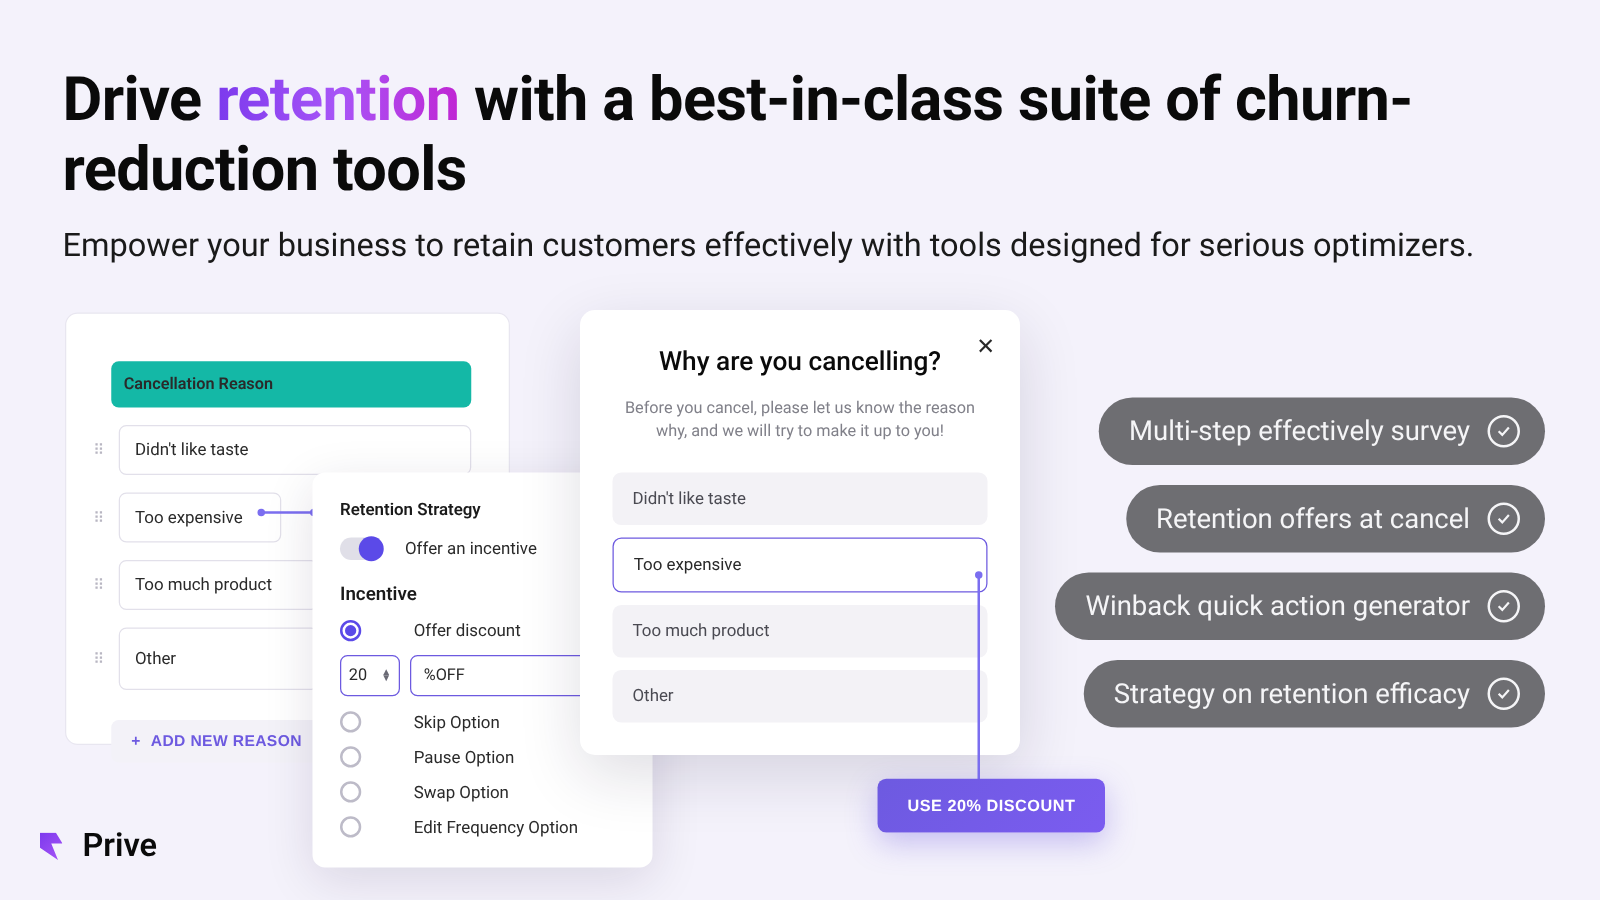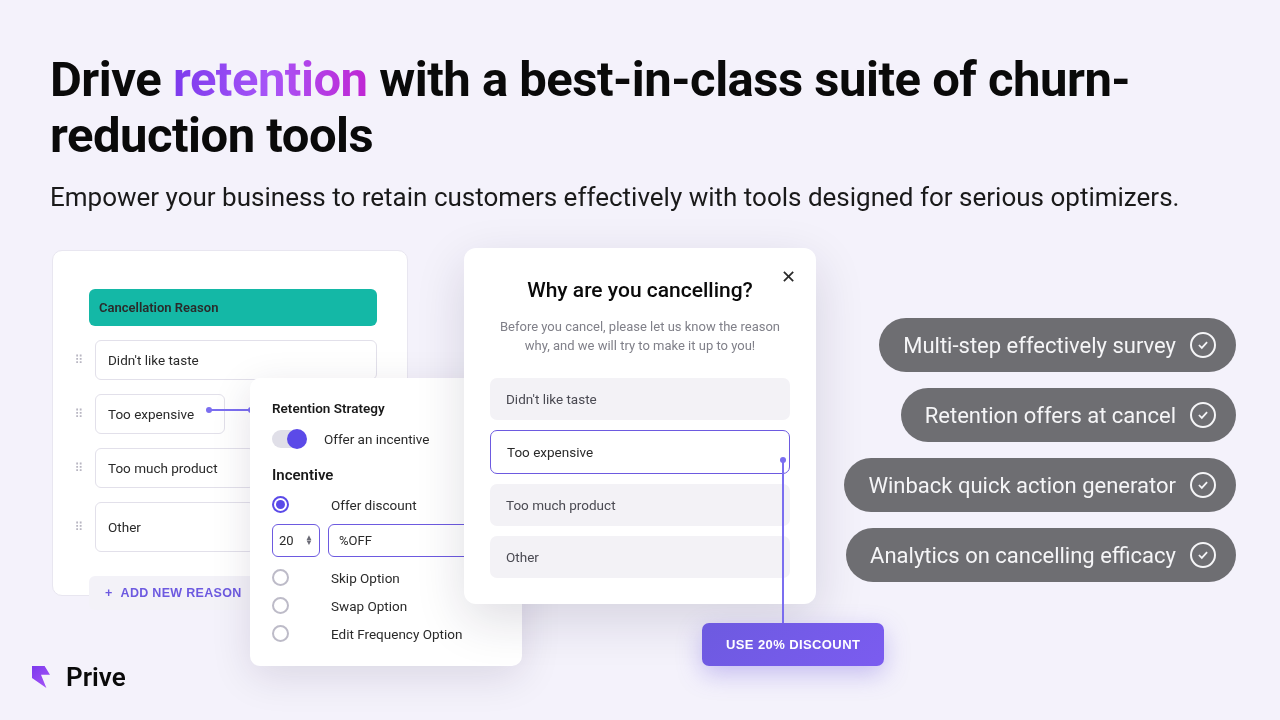--- a/index.html
+++ b/index.html
@@ -392,20 +392,24 @@
       <span>%OFF</span>
       <span style="font-size:11px;">▼</span>
     </div>
   </div>
   <div class="radio-row">
     <div class="radio"></div>
     <div class="radio-label">Skip Option</div>
   </div>
   <div class="radio-row">
     <div class="radio"></div>
+    <div class="radio-label">Pause Option</div>
+  </div>
+  <div class="radio-row">
+    <div class="radio"></div>
     <div class="radio-label">Swap Option</div>
   </div>
   <div class="radio-row" style="margin-bottom:0;">
     <div class="radio"></div>
     <div class="radio-label">Edit Frequency Option</div>
   </div>
 </div>
 
 <div class="modal-card">
   <div class="modal-close">✕</div>
@@ -439,21 +443,21 @@
 </div>
 <div class="pill" style="top:458px;">
   <span>Winback quick action generator</span>
   <span class="check">
       <svg viewBox="0 0 24 24" fill="none" stroke="#f5f5f7" stroke-width="3">
         <polyline points="5,12 10,17 19,7"></polyline>
       </svg>
     </span>
 </div>
 <div class="pill" style="top:528px;">
-  <span>Analytics on cancelling efficacy</span>
+  <span>Strategy on retention efficacy</span>
   <span class="check">
       <svg viewBox="0 0 24 24" fill="none" stroke="#f5f5f7" stroke-width="3">
         <polyline points="5,12 10,17 19,7"></polyline>
       </svg>
     </span>
 </div>
 
 <div class="logo">
   <div class="logo-mark"></div>
   <span>Prive</span>

